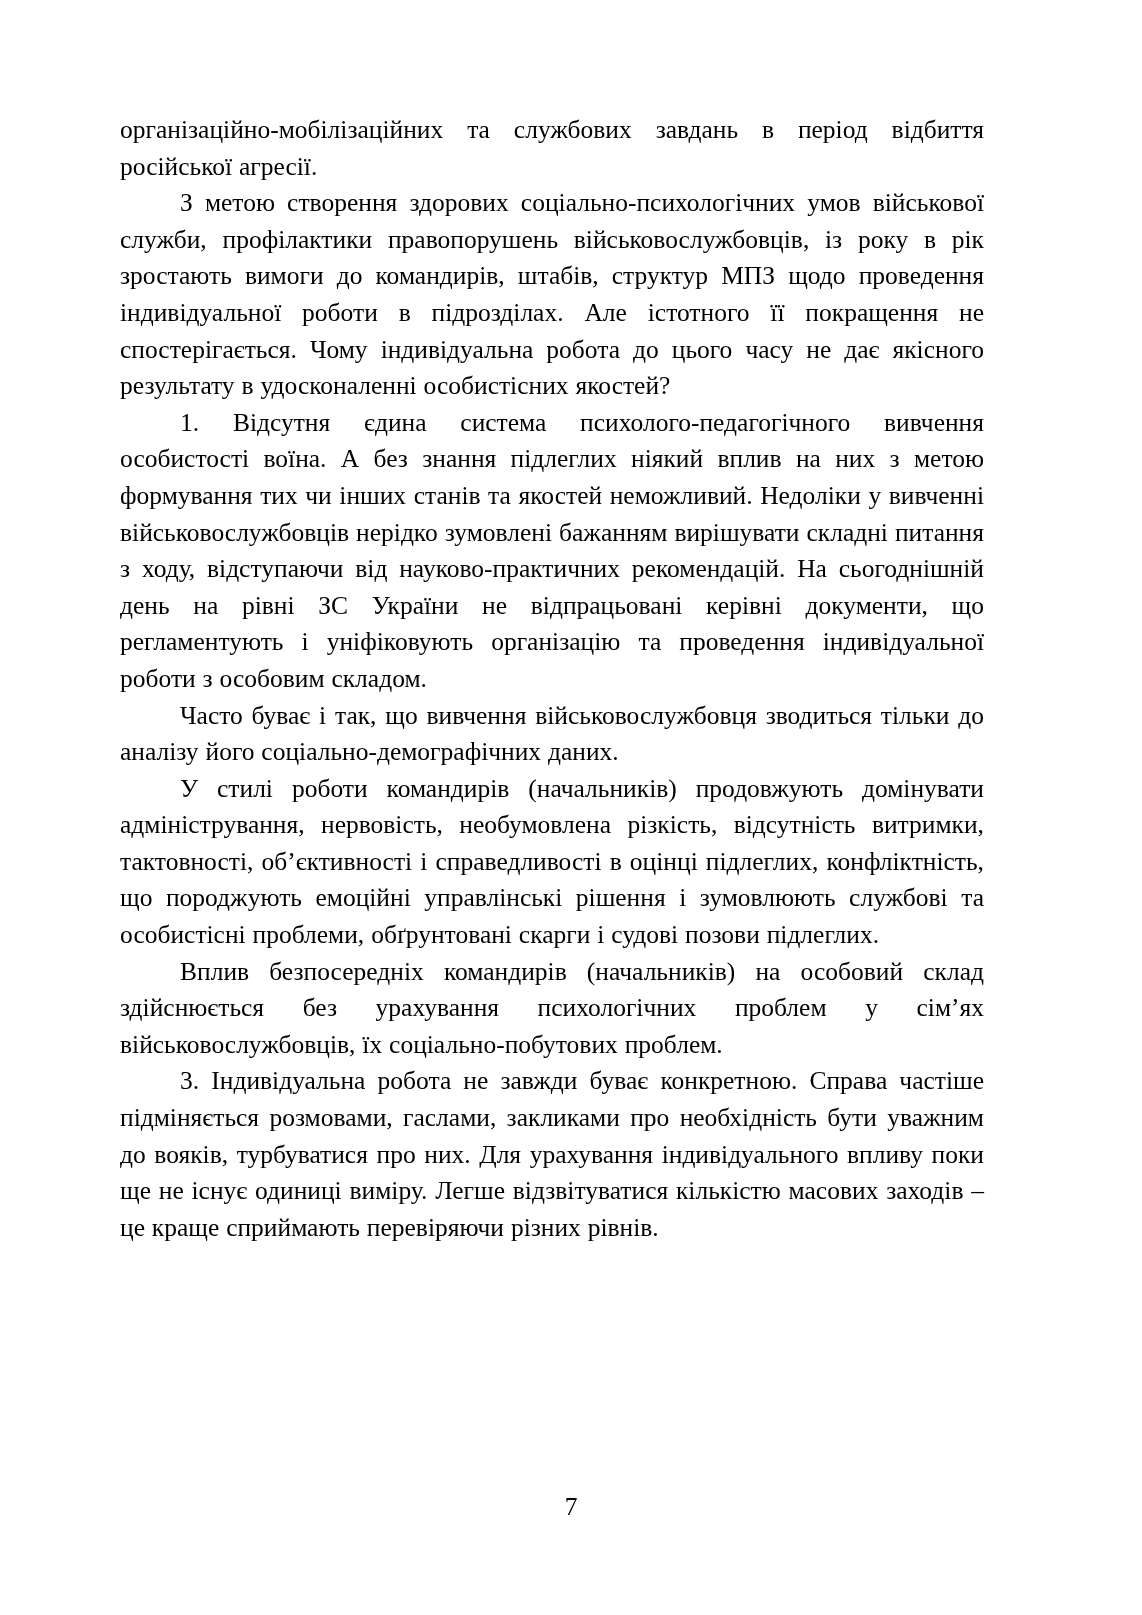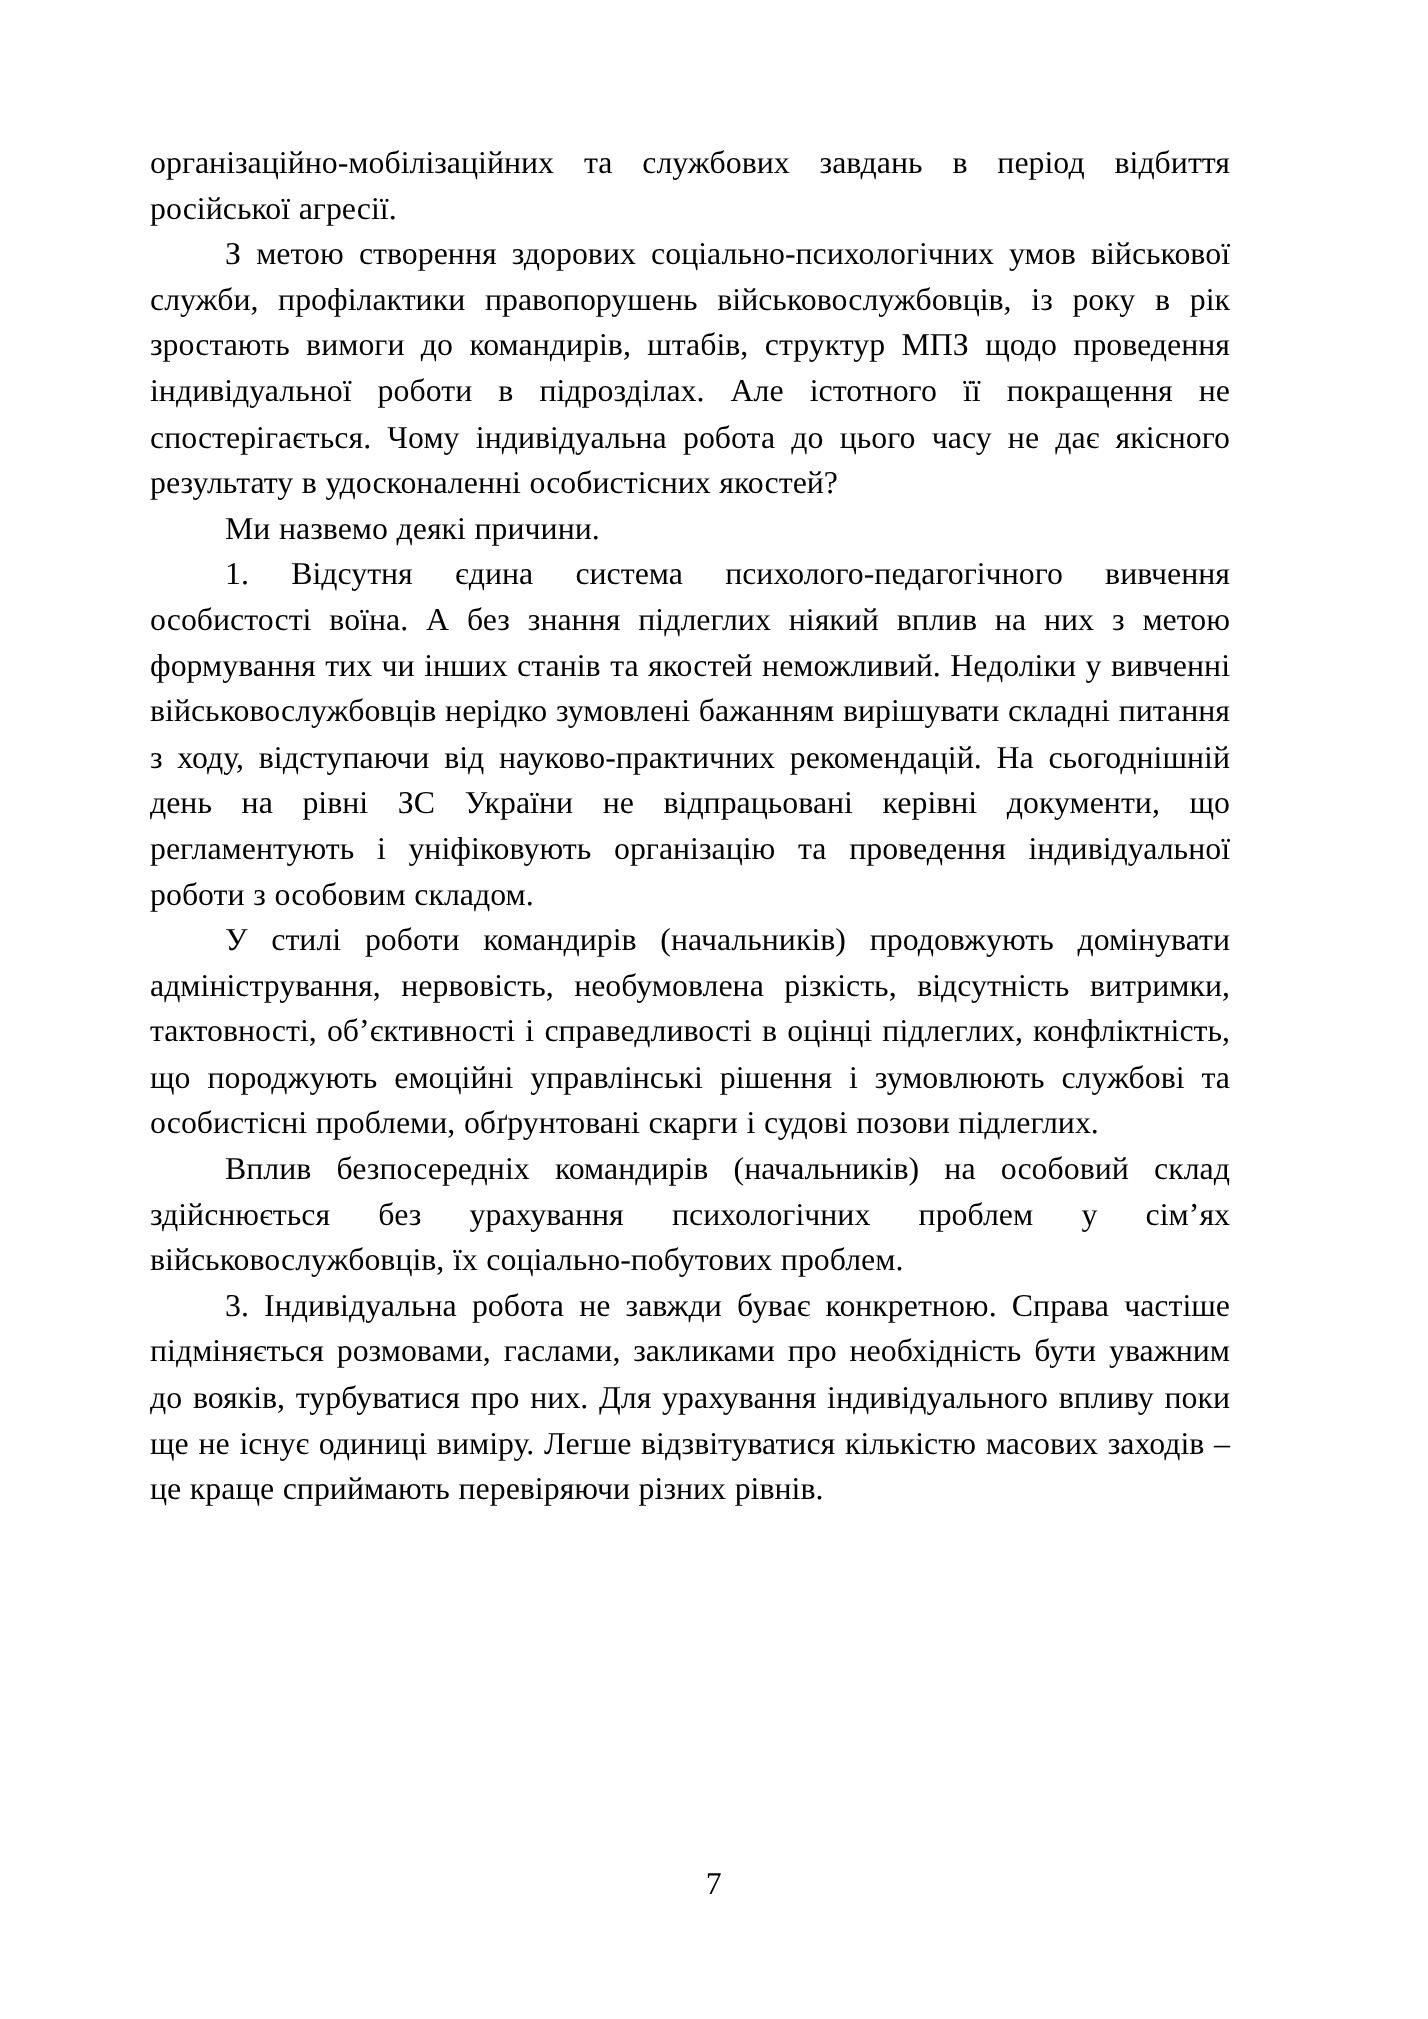--- a/index.html
+++ b/index.html
@@ -56,24 +56,24 @@
 <body>
 
 <div class="page">
 
   <div class="text-column">
 
     <p class="para no-indent">організаційно-мобілізаційних та службових завдань в період відбиття російської агресії.</p>
 
     <p class="para">З метою створення здорових соціально-психологічних умов військової служби, профілактики правопорушень військовослужбовців, із року в рік зростають вимоги до командирів, штабів, структур МПЗ щодо проведення індивідуальної роботи в підрозділах. Але істотного її покращення не спостерігається. Чому індивідуальна робота до цього часу не дає якісного результату в удосконаленні особистісних якостей?</p>
 
-    <p class="para">Ми назвемо деякі причини.</p>
 
     <p class="para">1. Відсутня єдина система психолого-педагогічного вивчення особистості воїна. А без знання підлеглих ніякий вплив на них з метою формування тих чи інших станів та якостей неможливий. Недоліки у вивченні військовослужбовців нерідко зумовлені бажанням вирішувати складні питання з ходу, відступаючи від науково-практичних рекомендацій. На сьогоднішній день на рівні ЗС України не відпрацьовані керівні документи, що регламентують і уніфіковують організацію та проведення індивідуальної роботи з особовим складом.</p>
 
+    <p class="para">Часто буває і так, що вивчення військовослужбовця зводиться тільки до аналізу його соціально-демографічних даних.</p>
 
 
     <p class="para">У стилі роботи командирів (начальників) продовжують домінувати адміністрування, нервовість, необумовлена різкість, відсутність витримки, тактовності, об’єктивності і справедливості в оцінці підлеглих, конфліктність, що породжують емоційні управлінські рішення і зумовлюють службові та особистісні проблеми, обґрунтовані скарги і судові позови підлеглих.</p>
 
     <p class="para">Вплив безпосередніх командирів (начальників) на особовий склад здійснюється без урахування психологічних проблем у сім’ях військовослужбовців, їх соціально-побутових проблем.</p>
 
     <p class="para">3. Індивідуальна робота не завжди буває конкретною. Справа частіше підміняється розмовами, гаслами, закликами про необхідність бути уважним до вояків, турбуватися про них. Для урахування індивідуального впливу поки ще не існує одиниці виміру. Легше відзвітуватися кількістю масових заходів – це краще сприймають перевіряючи різних рівнів.</p>
 
   </div>
 

